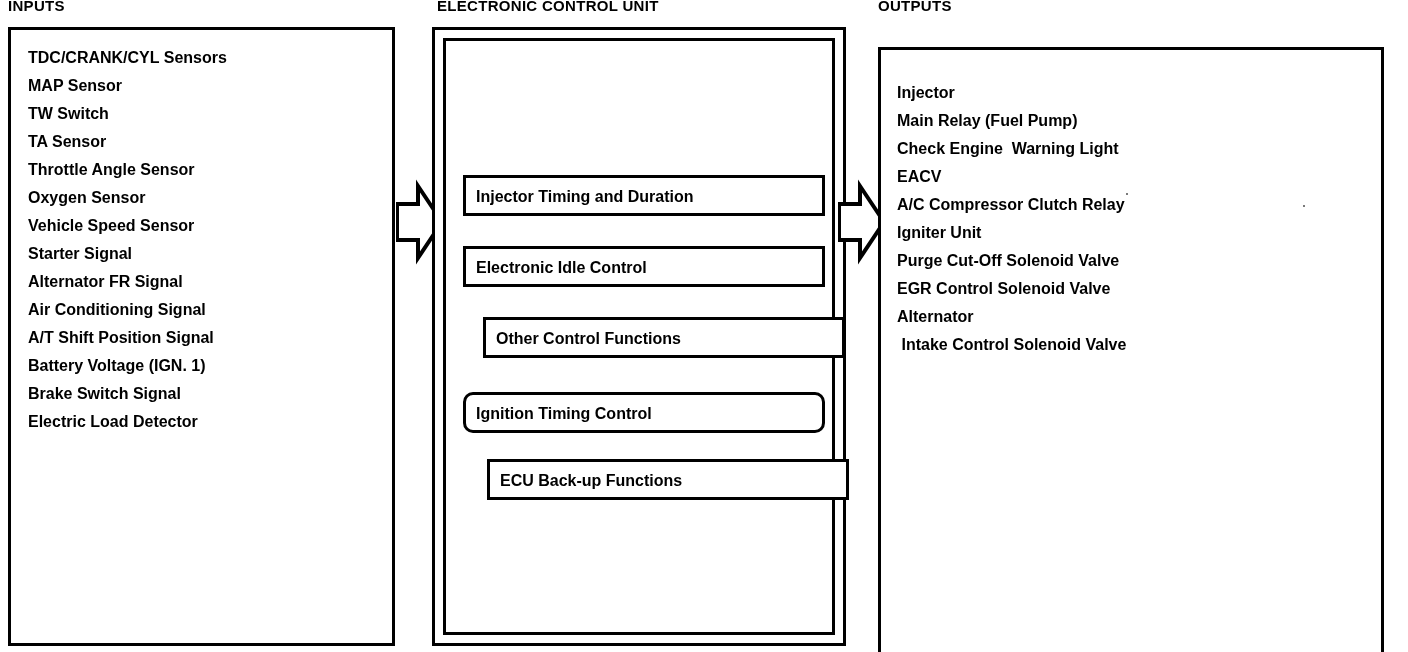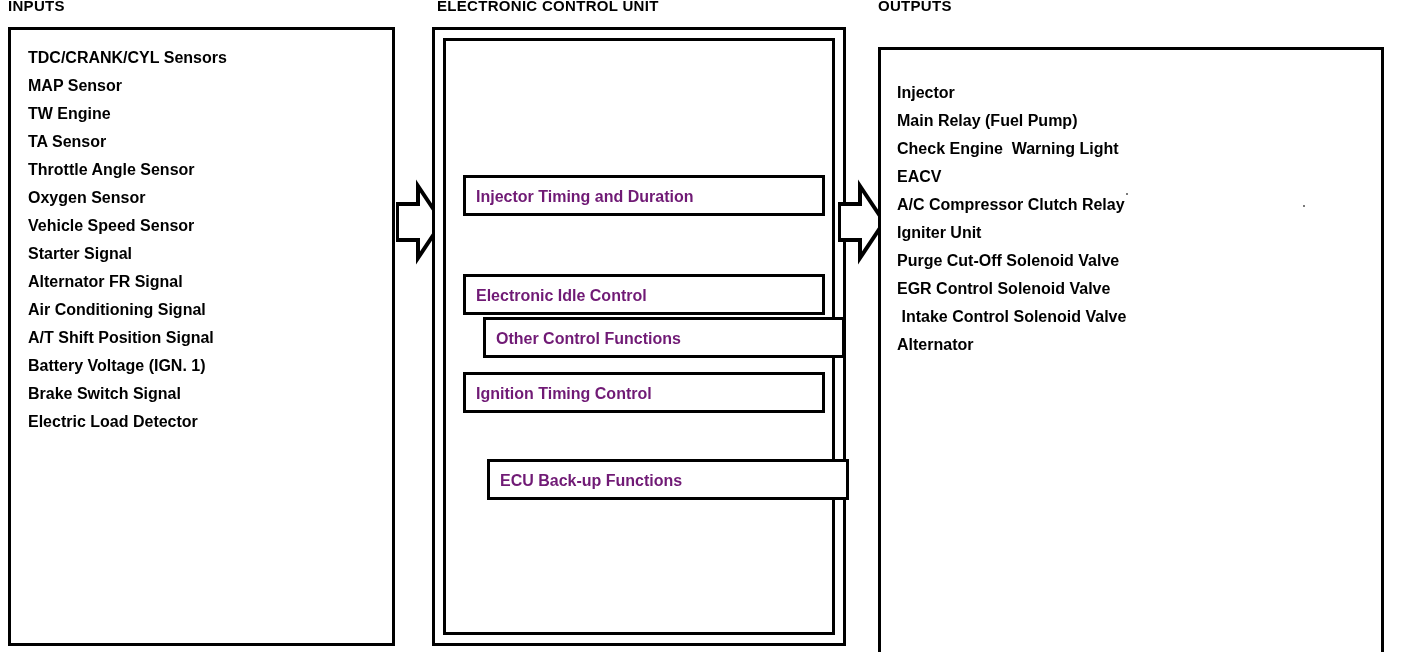--- a/index.html
+++ b/index.html
@@ -89,26 +89,26 @@
   }
   .func-box span {
     position: absolute;
     left: 10px;
     top: 50%;
     transform: translateY(-50%);
     font-size: 16px;
     font-weight: 700;
     line-height: 19px;
     white-space: pre;
-    color: #701a75;
+    color: #000000;
   }
   .func-0 { top: 134px; }
-  .func-1 { top: 205px; margin-top: 28px; }
+  .func-1 { top: 205px; }
   .func-2 { top: 276px; margin-left: 20px; }
-  .func-3 { top: 331px; }
+  .func-3 { top: 351px; border-radius: 10px; }
   .func-4 { top: 418px; margin-left: 24px; }
 
   
   .block-arrow {
     position: absolute;
     top: 178px;
     width: 48px;
     height: 88px;
   }
   #arrow-in  { left: 396px; }
@@ -131,21 +131,21 @@
   <div class="col-header" id="header-inputs">INPUTS</div>
 
   <div class="col-header" id="header-ecu">ELECTRONIC CONTROL UNIT</div>
 
   <div class="col-header" id="header-outputs">OUTPUTS</div>
 
   <div class="panel" id="inputs-panel">
     <ul class="item-list" id="inputs-list">
       <li>TDC/CRANK/CYL Sensors</li>
       <li>MAP Sensor</li>
-      <li>TW Engine</li>
+      <li>TW Switch</li>
       <li>TA Sensor</li>
       <li>Throttle Angle Sensor</li>
       <li>Oxygen Sensor</li>
       <li>Vehicle Speed Sensor</li>
       <li>Starter Signal</li>
       <li>Alternator FR Signal</li>
       <li>Air Conditioning Signal</li>
       <li>A/T Shift Position Signal</li>
       <li>Battery Voltage (IGN. 1)</li>
       <li>Brake Switch Signal</li>
@@ -190,21 +190,21 @@
   <div class="panel" id="outputs-panel">
     <ul class="item-list" id="outputs-list">
       <li>Injector</li>
       <li>Main Relay (Fuel Pump)</li>
       <li>Check Engine  Warning Light</li>
       <li>EACV</li>
       <li>A/C Compressor Clutch Relay</li>
       <li>Igniter Unit</li>
       <li>Purge Cut-Off Solenoid Valve</li>
       <li>EGR Control Solenoid Valve</li>
+      <li>Alternator</li>
       <li> Intake Control Solenoid Valve</li>
-      <li>Alternator</li>
     </ul>
   </div>
 
   <div class="speck" style="left:1303px; top:205px;"></div>
   <div class="speck" style="left:1126px; top:193px;"></div>
 
 </div>
 
 </body></html>

